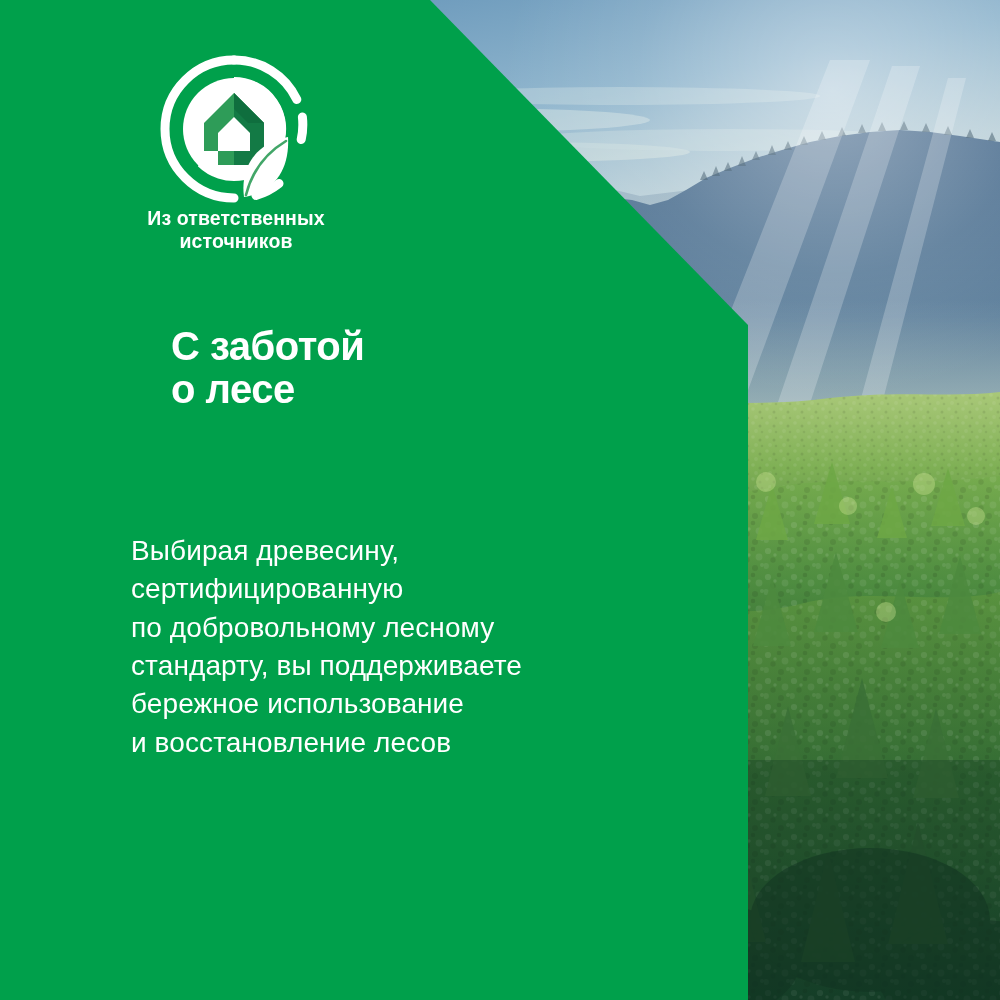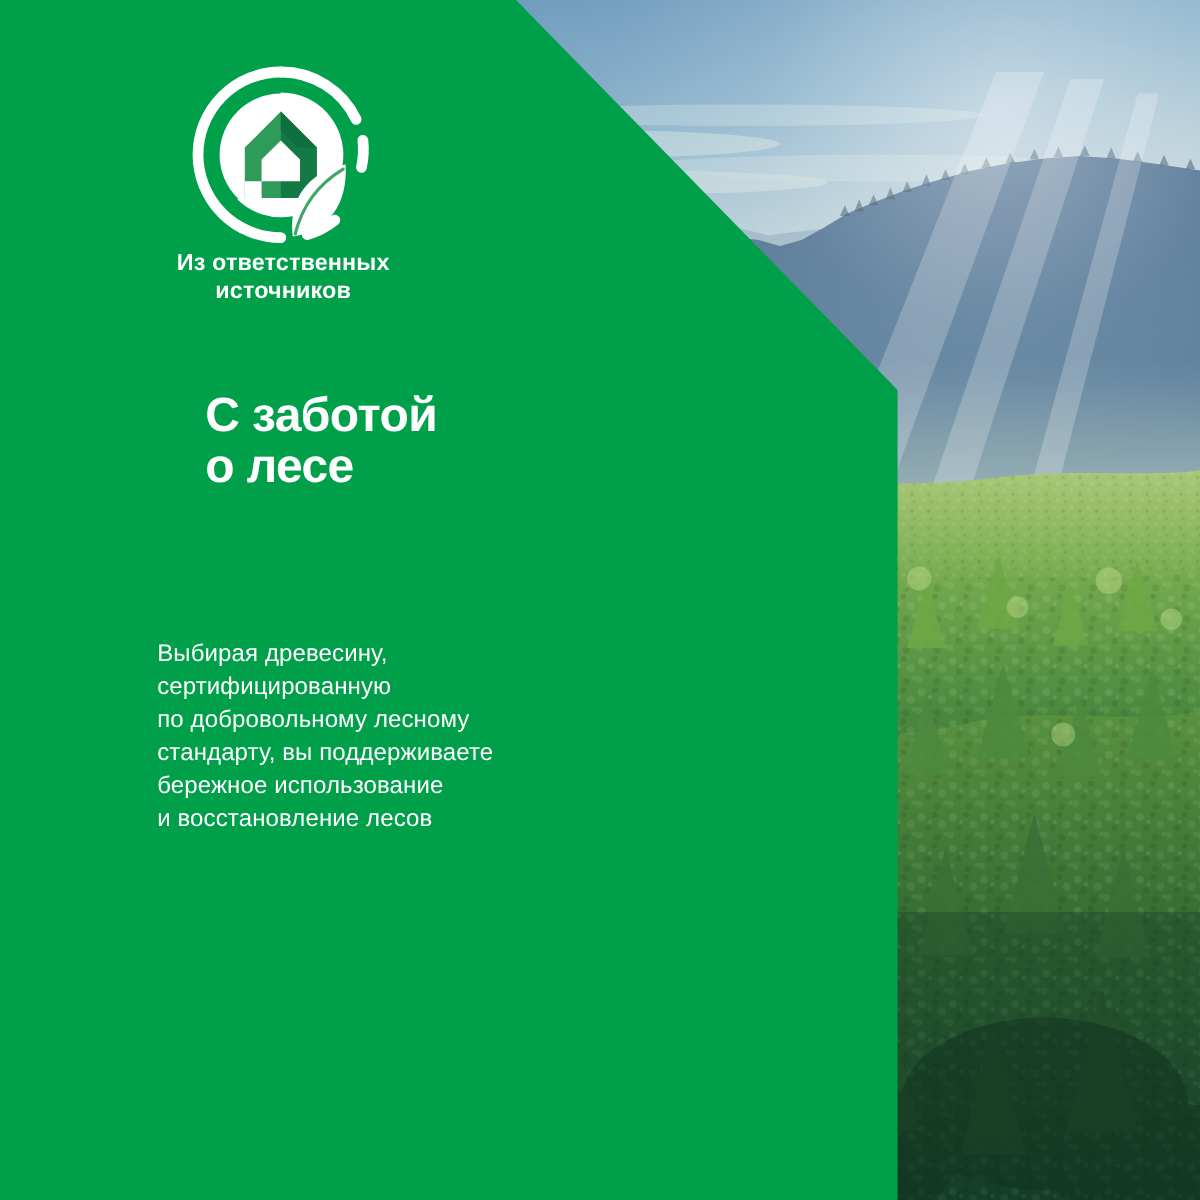--- a/index.html
+++ b/index.html
@@ -67,21 +67,21 @@
     letter-spacing:-0.5px;
     white-space:pre-line;
     margin-left:40px;
   }
 
   
   .body-copy{
     position:absolute;
     left:131px; top:532px;
     color:#ffffff;
-    font-size:20px;
+    font-size:28px;
     font-weight:normal;
     line-height:1.37;
     letter-spacing:0.1px;
     white-space:pre-line;
   }
 
   
   .brand{
     position:absolute;
     left:131px; top:795px;

